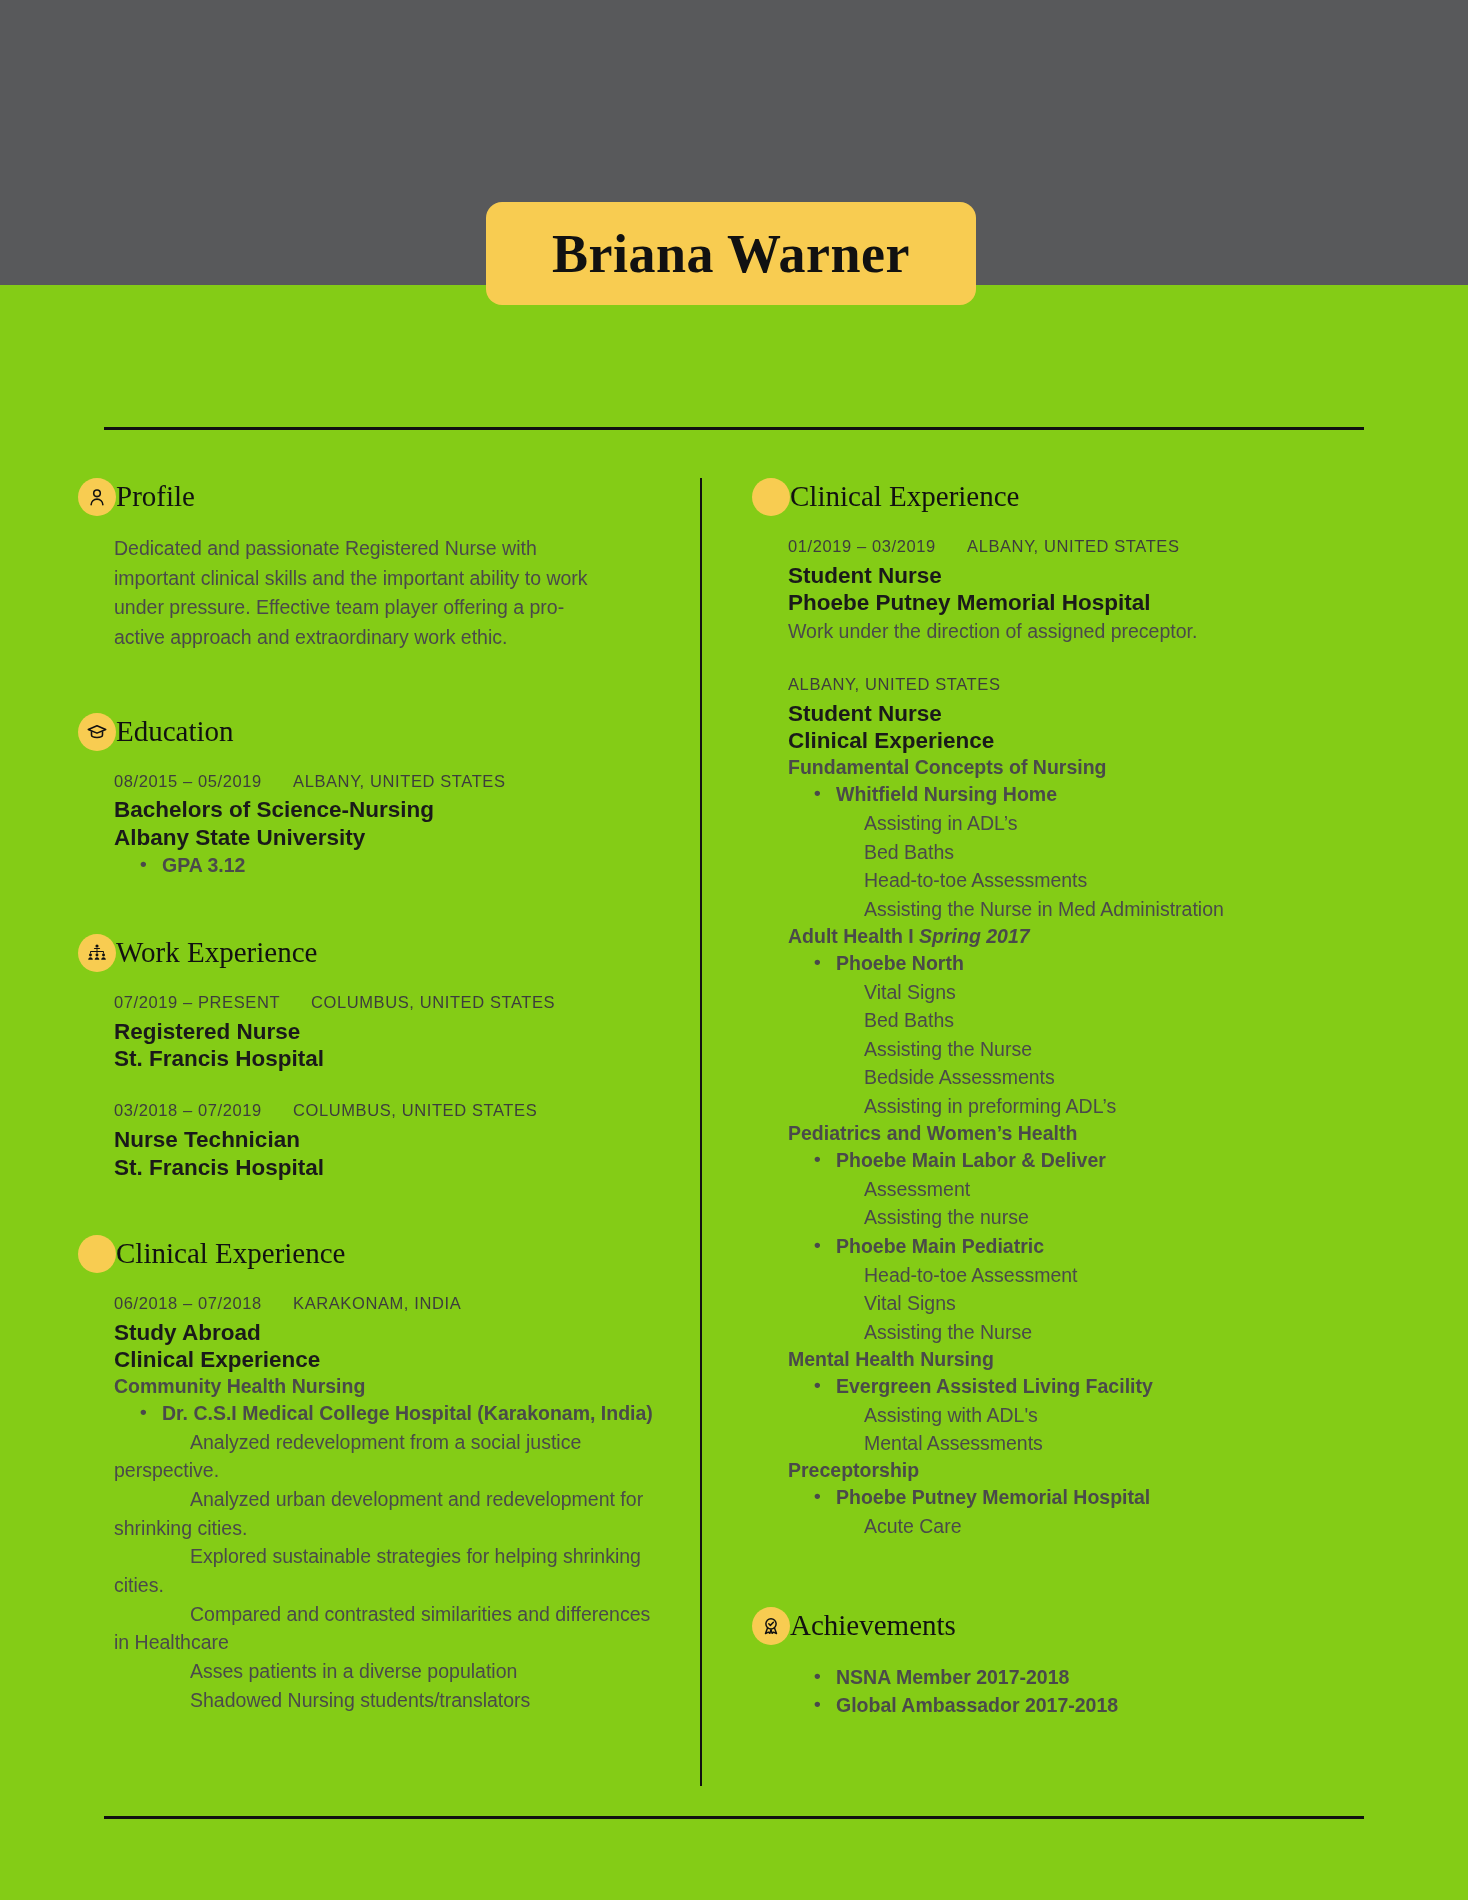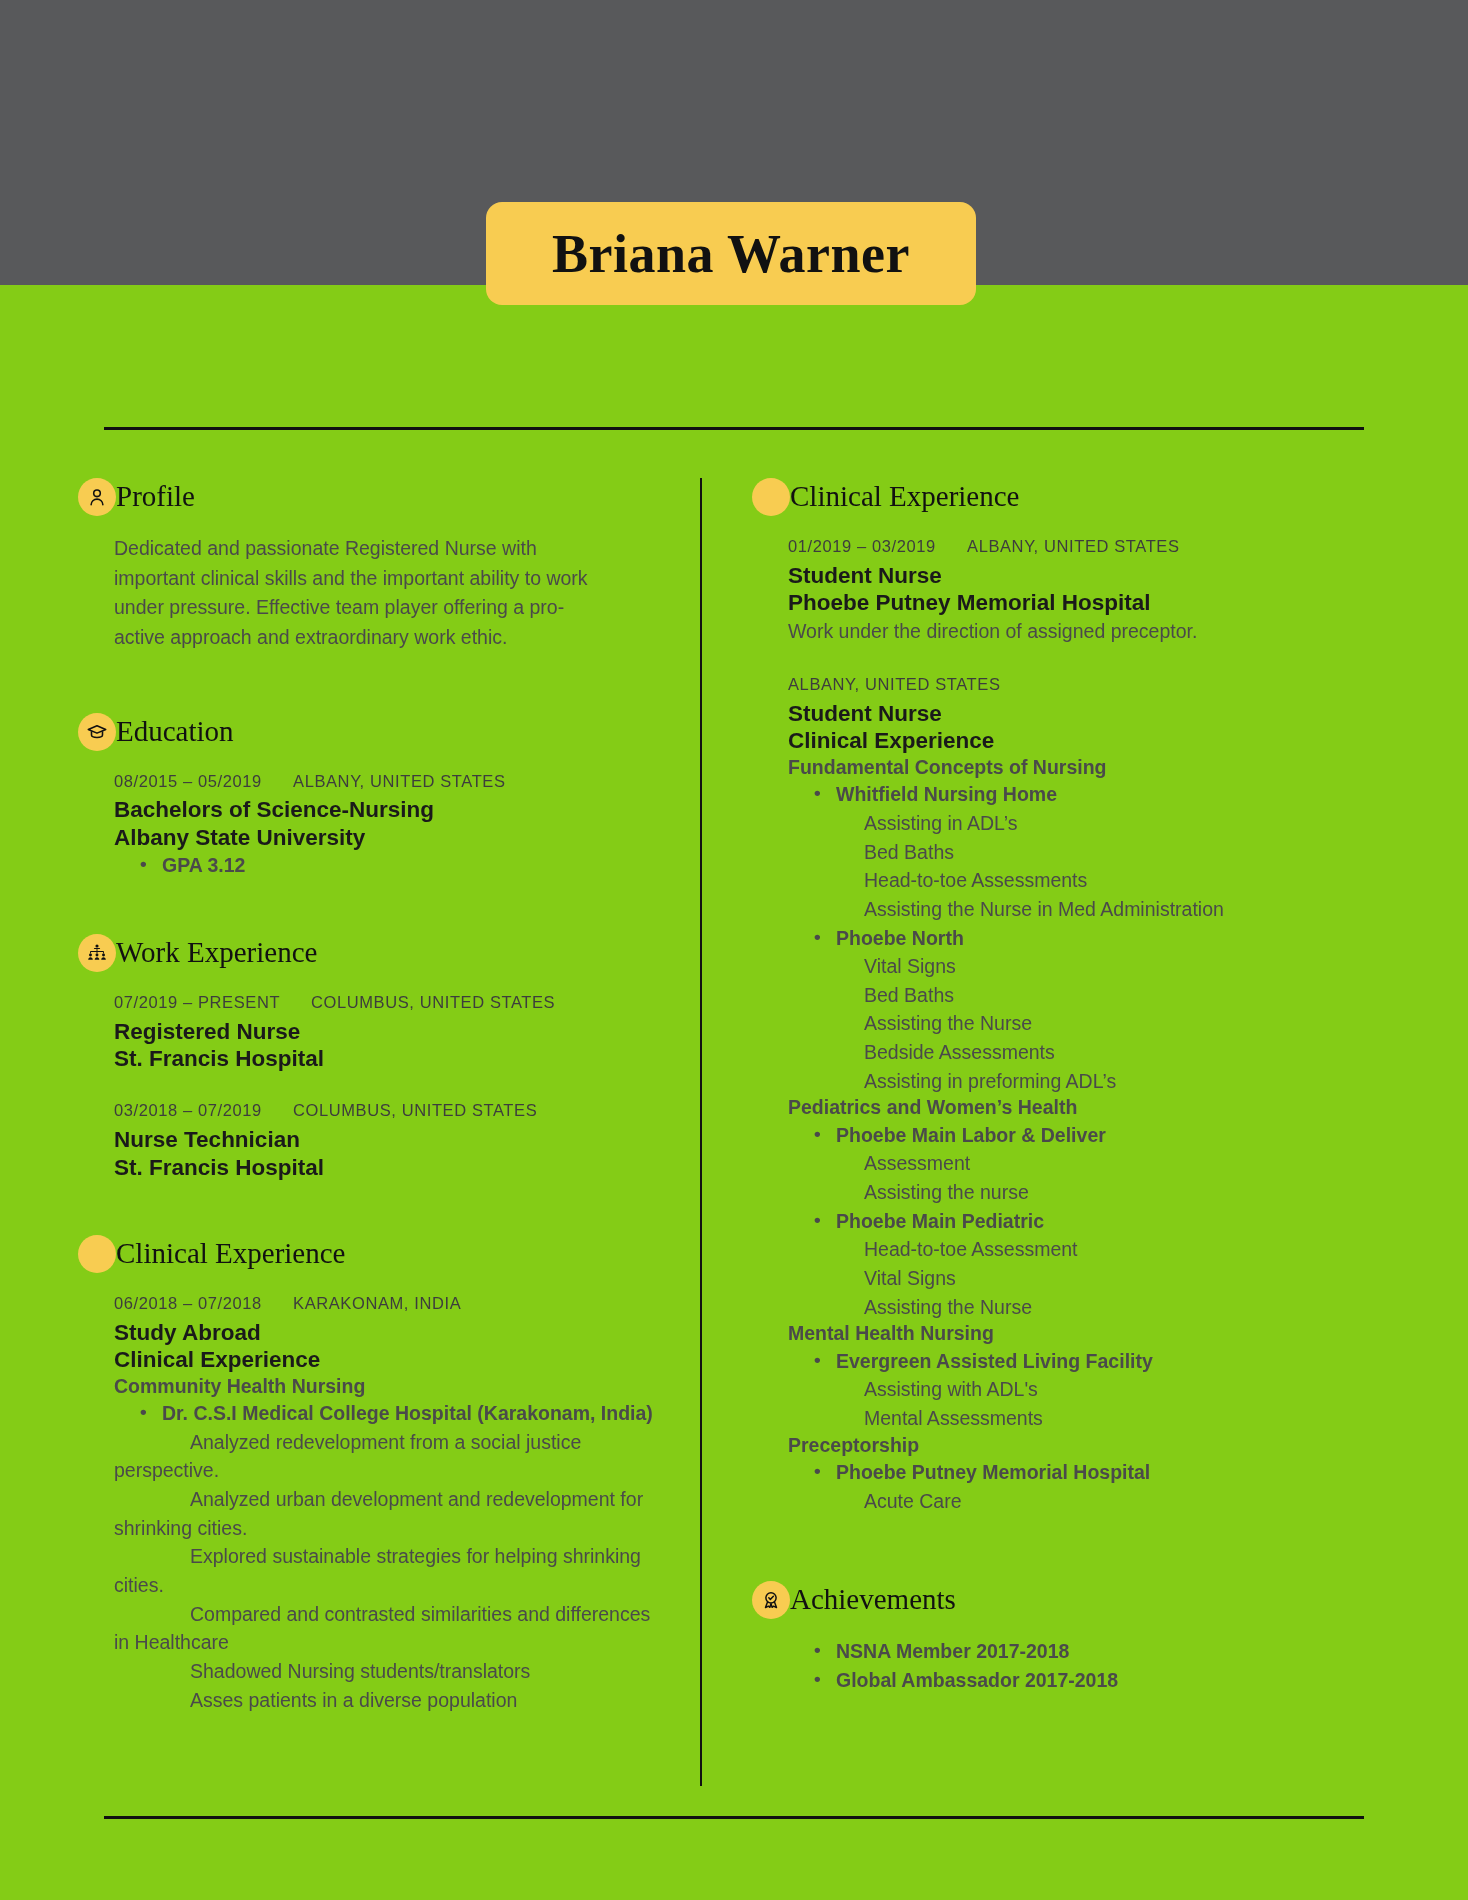--- a/index.html
+++ b/index.html
@@ -311,22 +311,22 @@
           <div class="title-line">Study Abroad</div>
           <div class="title-line">Clinical Experience</div>
           <div class="sub-head">Community Health Nursing</div>
           <ul class="bullets">
             <li>Dr. C.S.I Medical College Hospital (Karakonam, India)</li>
           </ul>
           <div class="flow tight">Analyzed redevelopment from a social justice perspective.</div>
           <div class="flow tight">Analyzed urban development and redevelopment for shrinking cities.</div>
           <div class="flow tight">Explored sustainable strategies for helping shrinking cities.</div>
           <div class="flow tight">Compared and contrasted similarities and differences in Healthcare</div>
+          <div class="indent-line">Asses patients in a diverse population</div>
           <div class="indent-line">Shadowed Nursing students/translators</div>
-          <div class="indent-line">Asses patients in a diverse population</div>
         </div>
       </div>
 
     </div>
 
     <div class="col col-right">
 
       <div class="section">
         <div class="sec-head">
           <span class="sec-icon"></span>
@@ -358,20 +358,24 @@
                 <ul class="bullets">
                   <li>Whitfield Nursing Home</li>
                 </ul>
                 <div class="indent-line">Assisting in ADL’s</div>
                 <div class="indent-line">Bed Baths</div>
                 <div class="indent-line">Head-to-toe Assessments</div>
                 <div class="indent-line">Assisting the Nurse in Med Administration</div>
               </div>
 
               <div>
+                <div class="sub-head">
+                  <span>Adult Health I</span>
+                  <span class="ital">Spring 2017</span>
+                </div>
                 <ul class="bullets">
                   <li>Phoebe North</li>
                 </ul>
                 <div class="indent-line">Vital Signs</div>
                 <div class="indent-line">Bed Baths</div>
                 <div class="indent-line">Assisting the Nurse</div>
                 <div class="indent-line">Bedside Assessments</div>
                 <div class="indent-line">Assisting in preforming ADL’s</div>
               </div>
 

